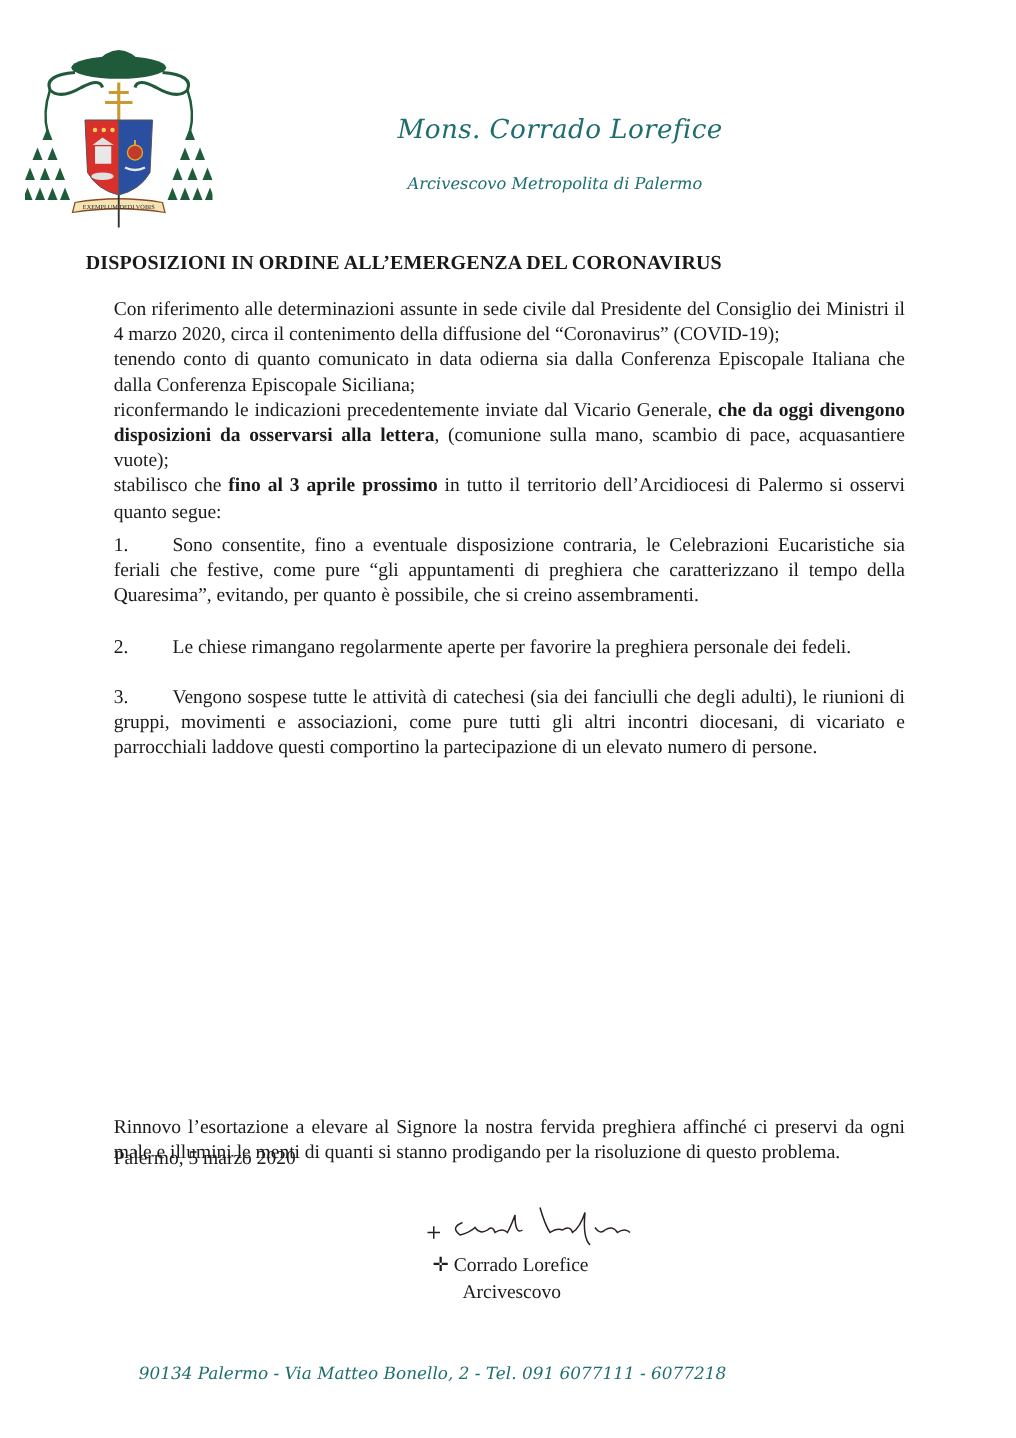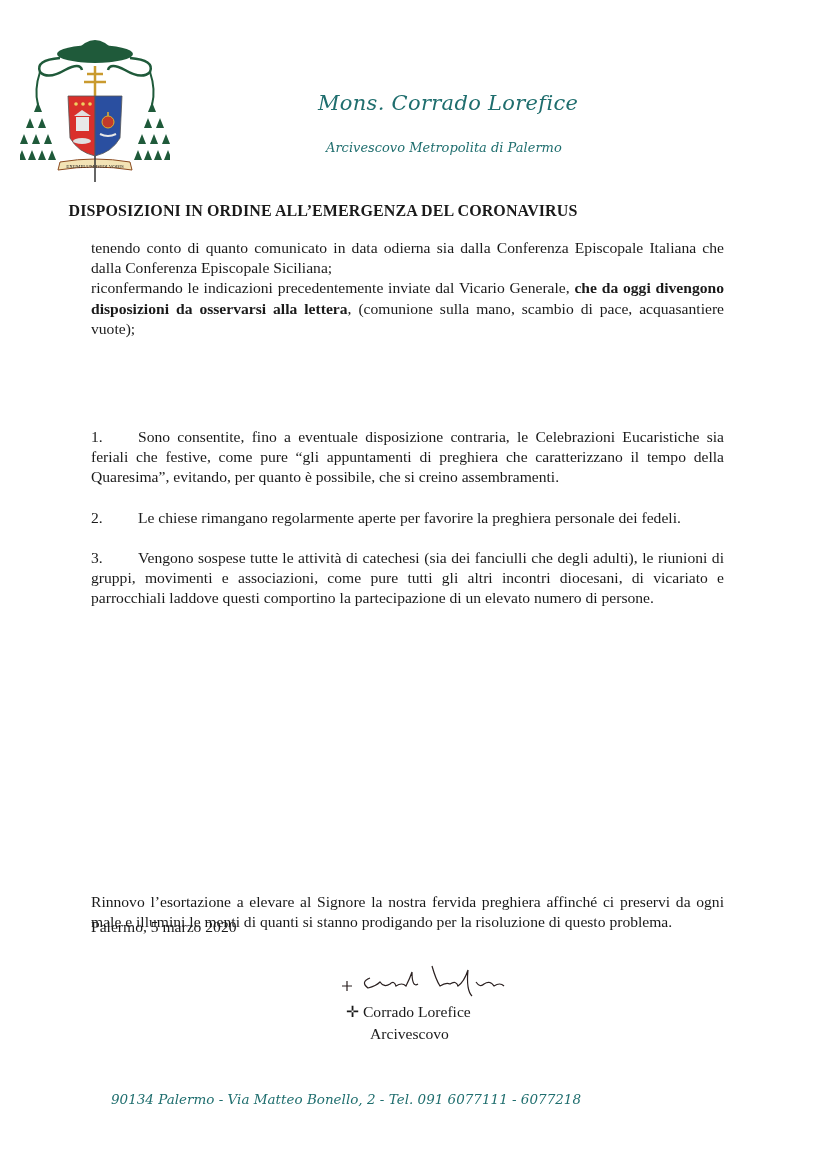--- a/index.html
+++ b/index.html
@@ -82,22 +82,24 @@
   <text x="75" y="137.5" text-anchor="middle" font-size="5" fill="#222" font-family="Liberation Serif, serif">EXEMPLUM DEDI VOBIS</text>
   <line x1="75" y1="126" x2="75" y2="152" stroke="#333" stroke-width="1.5"></line>
 </svg>
 
 <div class="header-title">Mons. Corrado Lorefice</div>
 <div class="header-sub">Arcivescovo Metropolita di Palermo</div>
 
 <div class="doc-title">DISPOSIZIONI IN ORDINE ALL’EMERGENZA DEL CORONAVIRUS</div>
 
 <div class="body intro">
+  <p>Con riferimento alle determinazioni assunte in sede civile dal Presidente del Consiglio dei Ministri il 4 marzo 2020, circa il contenimento della diffusione del “Coronavirus” (COVID-19);</p>
   <p>tenendo conto di quanto comunicato in data odierna sia dalla Conferenza Episcopale Italiana che dalla Conferenza Episcopale Siciliana;</p>
   <p><span>riconfermando le indicazioni precedentemente inviate dal Vicario Generale, </span><b>che da oggi divengono disposizioni da osservarsi alla lettera</b><span>, (comunione sulla mano, scambio di pace, acquasantiere vuote);</span></p>
+  <p><span>stabilisco che </span><b>fino al 3 aprile prossimo</b><span> in tutto il territorio dell’Arcidiocesi di Palermo si osservi quanto segue:</span></p>
 </div>
 
 <div class="body list">
   <p class="item"><span class="num">1.</span><span>Sono consentite, fino a eventuale disposizione contraria, le Celebrazioni Eucaristiche sia feriali che festive, come pure “gli appuntamenti di preghiera che caratterizzano il tempo della Quaresima”, evitando, per quanto è possibile, che si creino assembramenti.</span></p>
   <p class="item"><span class="num">2.</span><span>Le chiese rimangano regolarmente aperte per favorire la preghiera personale dei fedeli.</span></p>
   <p class="item"><span class="num">3.</span><span>Vengono sospese tutte le attività di catechesi (sia dei fanciulli che degli adulti), le riunioni di gruppi, movimenti e associazioni, come pure tutti gli altri incontri diocesani, di vicariato e parrocchiali laddove questi comportino la partecipazione di un elevato numero di persone.</span></p>
 </div>
 
 <div class="body closing">Rinnovo l’esortazione a elevare al Signore la nostra fervida preghiera affinché ci preservi da ogni male e illumini le menti di quanti si stanno prodigando per la risoluzione di questo problema.</div>
 

